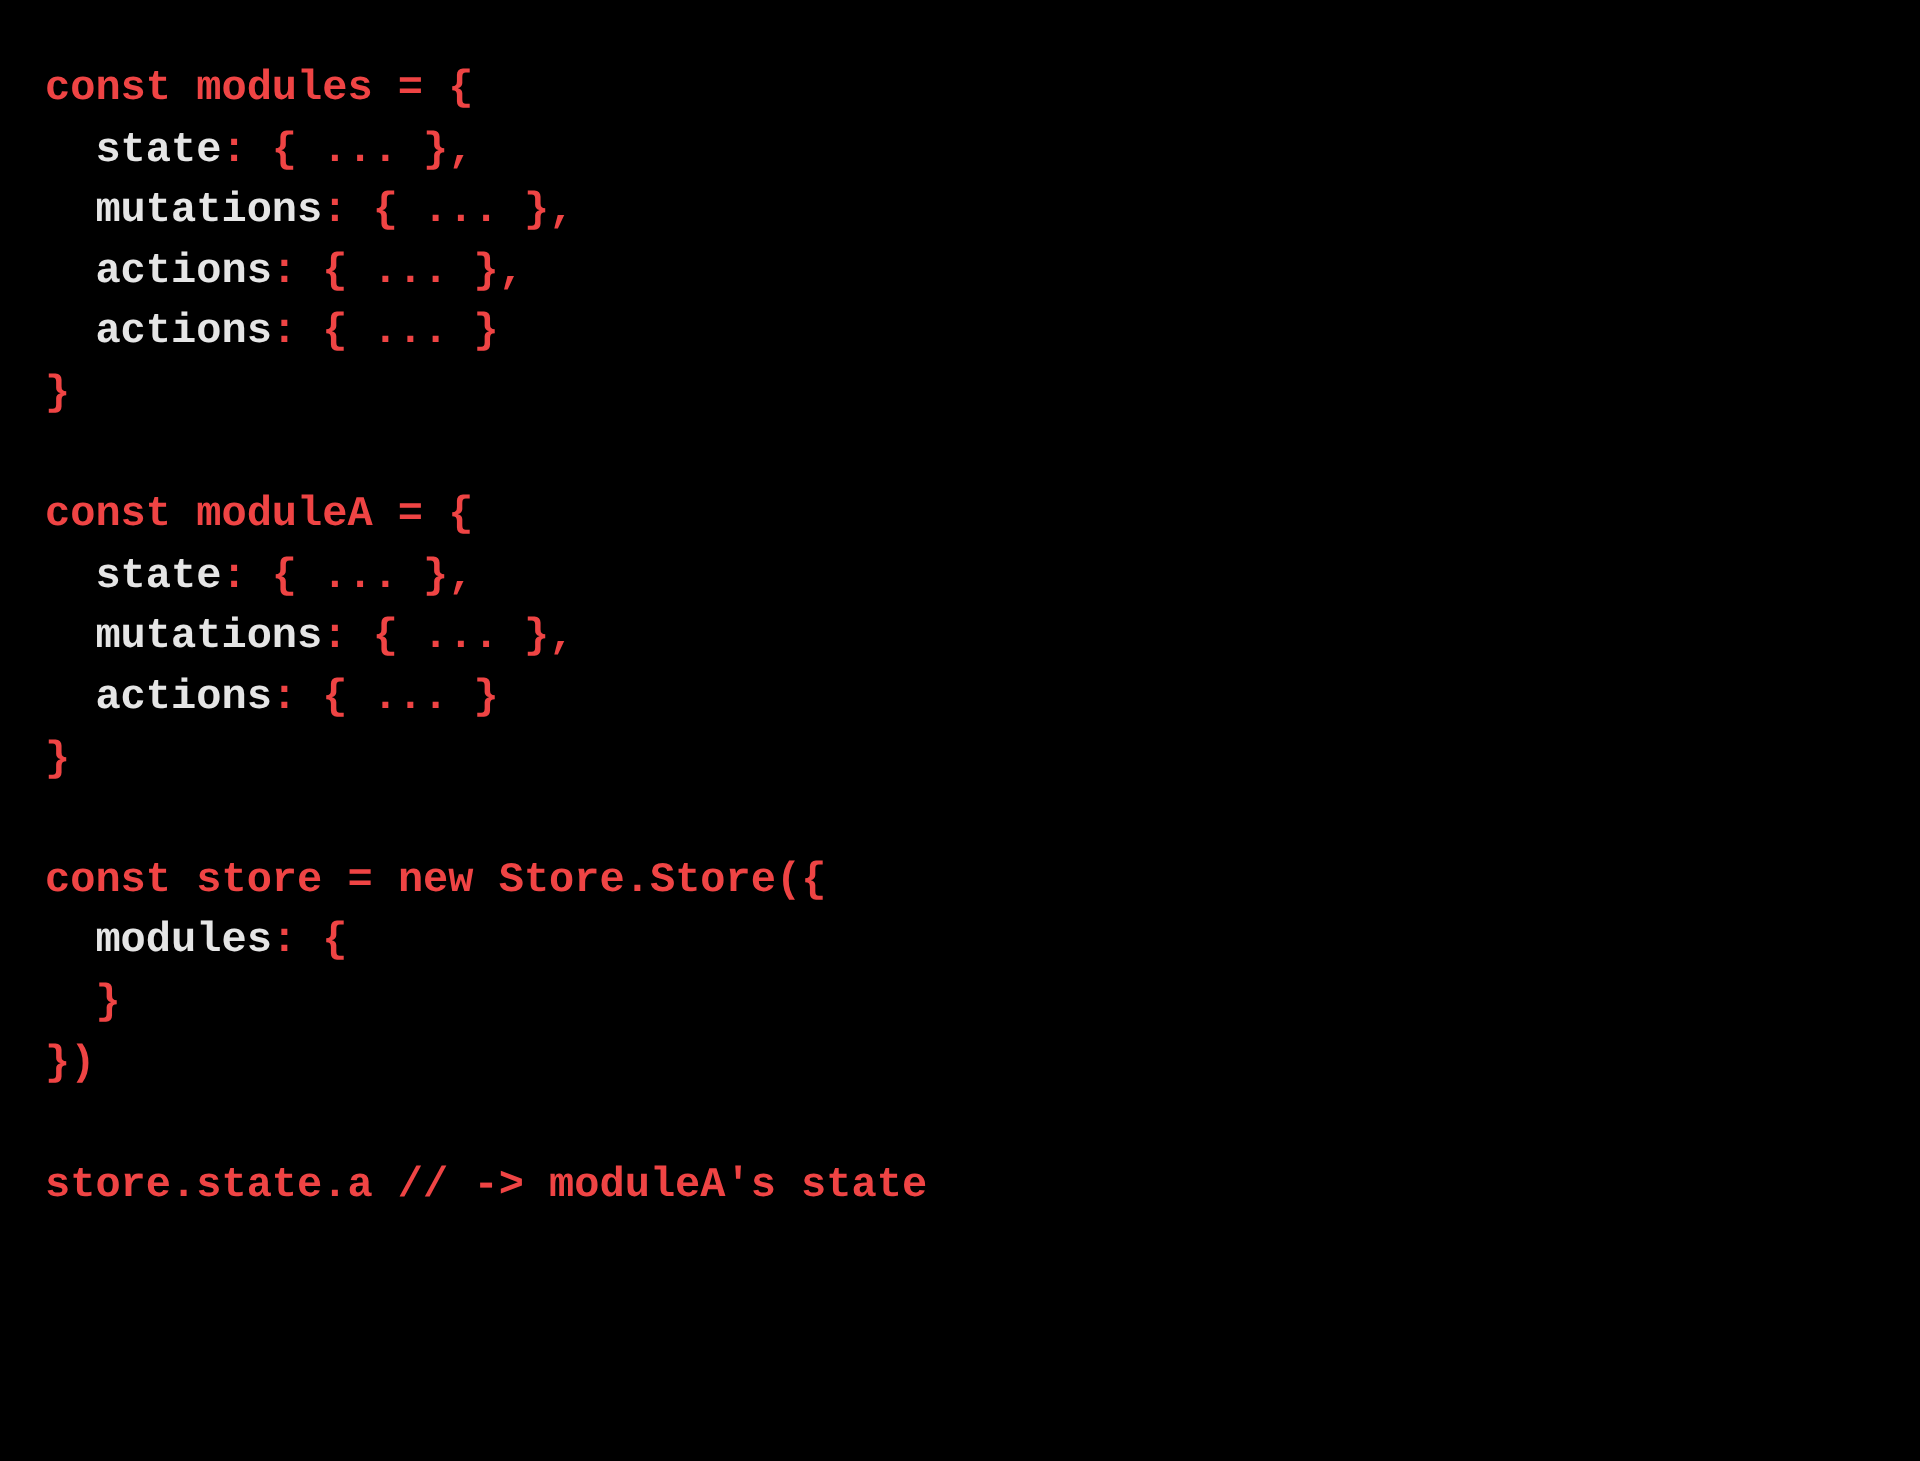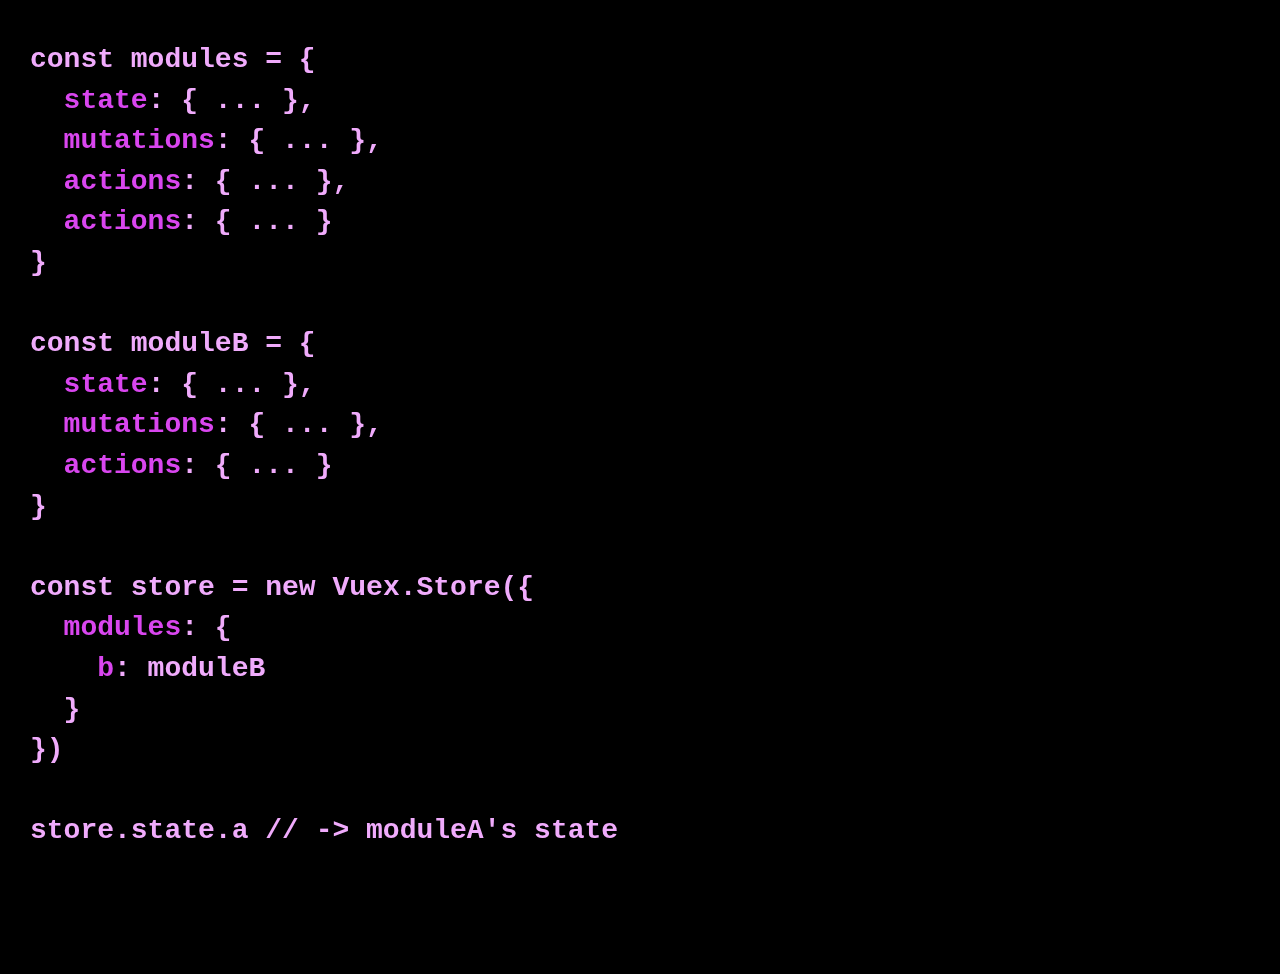--- a/index.html
+++ b/index.html
@@ -15,43 +15,42 @@
       font-weight: bold;
       padding: 40px 30px;
       line-height: 1.45;
       width: 1280px;
       height: 974px;
     }
     .code-line {
       white-space: pre;
     }
     .default {
-      color: #f0abfc;
+      color: #ef4444;
     }
     .property {
-      color: #d946ef;
+      color: #e5e5e5;
     }
   </style>
 </head>
 <body>
 
 <div>
   <div class="code-line"><span class="default">const</span><span class="default"> modules = {</span></div>
   <div class="code-line"><span class="property">  state</span><span class="default">: { ... },</span></div>
   <div class="code-line"><span class="property">  mutations</span><span class="default">: { ... },</span></div>
   <div class="code-line"><span class="property">  actions</span><span class="default">: { ... },</span></div>
   <div class="code-line"><span class="property">  actions</span><span class="default">: { ... }</span></div>
   <div class="code-line"><span class="default">}</span></div>
   <div class="code-line"><span class="default"></span>&nbsp;</div>
-  <div class="code-line"><span class="default">const</span><span class="default"> moduleB = {</span></div>
+  <div class="code-line"><span class="default">const</span><span class="default"> moduleA = {</span></div>
   <div class="code-line"><span class="property">  state</span><span class="default">: { ... },</span></div>
   <div class="code-line"><span class="property">  mutations</span><span class="default">: { ... },</span></div>
   <div class="code-line"><span class="property">  actions</span><span class="default">: { ... }</span></div>
   <div class="code-line"><span class="default">}</span></div>
   <div class="code-line"><span class="default"></span>&nbsp;</div>
-  <div class="code-line"><span class="default">const</span><span class="default"> store = </span><span class="default">new</span><span class="default"> Vuex.Store({</span></div>
+  <div class="code-line"><span class="default">const</span><span class="default"> store = </span><span class="default">new</span><span class="default"> Store.Store({</span></div>
   <div class="code-line"><span class="property">  modules</span><span class="default">: {</span></div>
-  <div class="code-line"><span class="property">    b</span><span class="default">: moduleB</span></div>
   <div class="code-line"><span class="default">  }</span></div>
   <div class="code-line"><span class="default">})</span></div>
   <div class="code-line"><span class="default"></span>&nbsp;</div>
   <div class="code-line"><span class="default">store.state.a // -&gt; moduleA's state</span></div>
 </div>
 
 </body></html>

